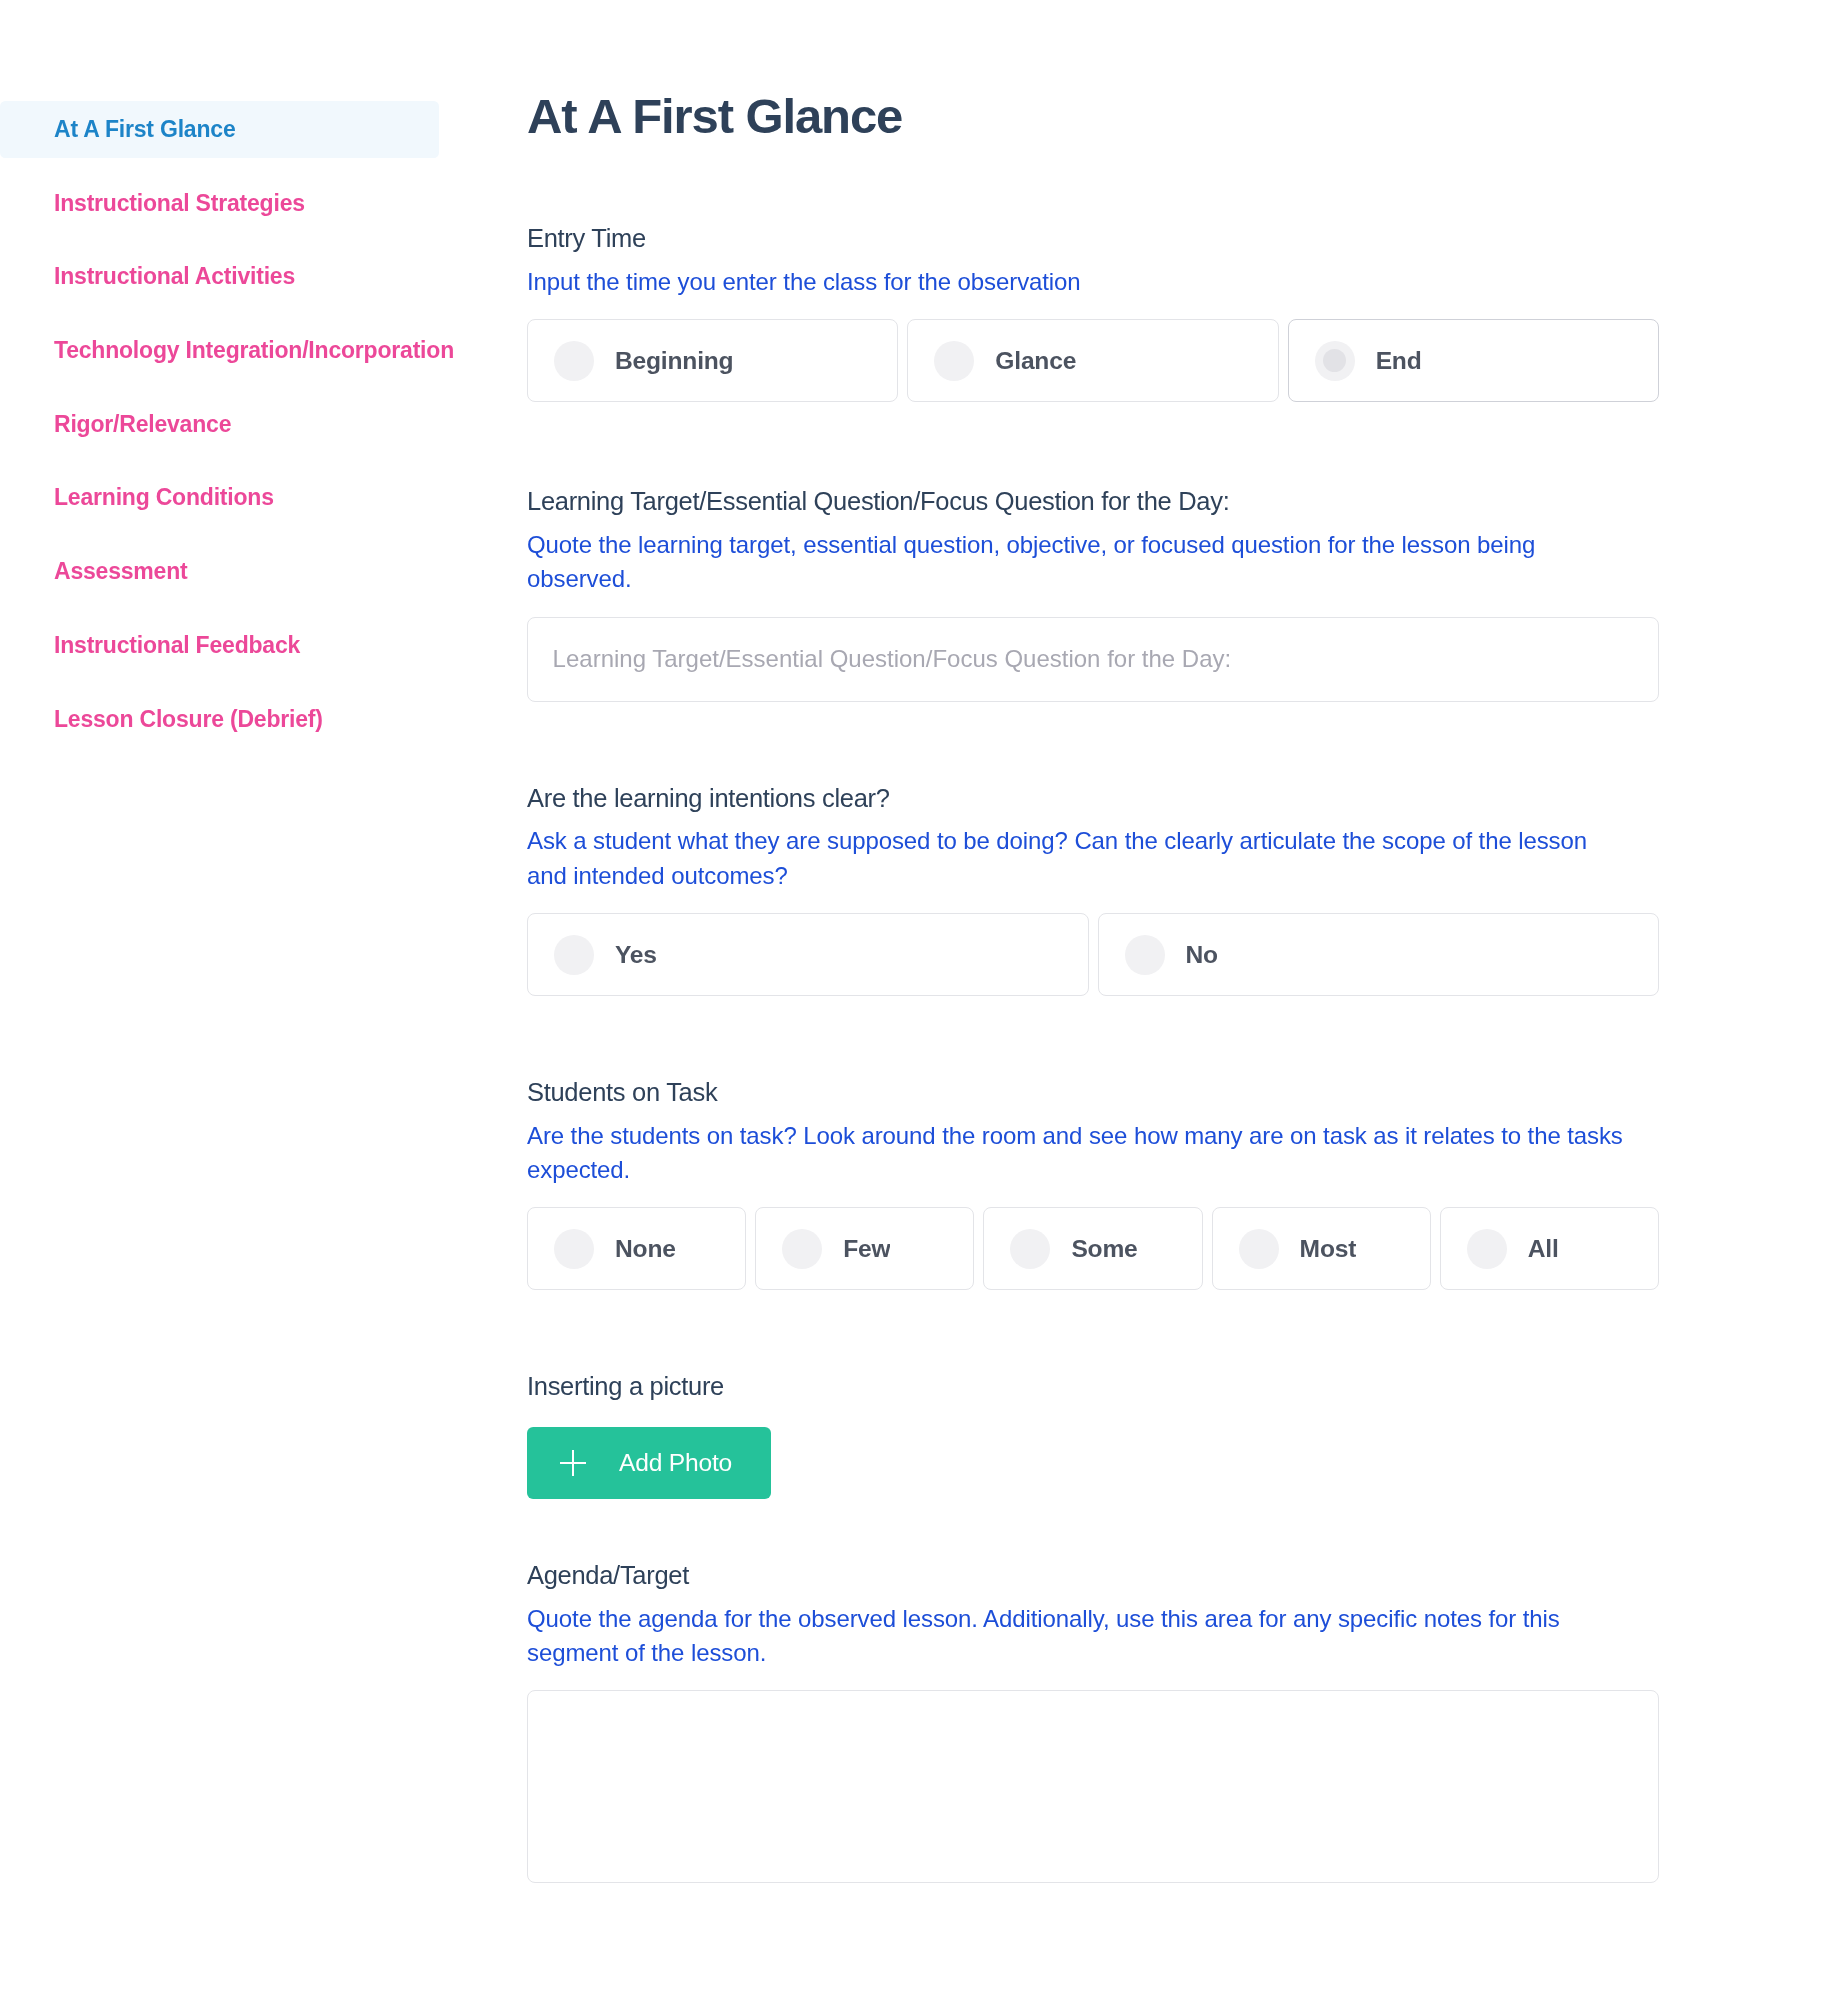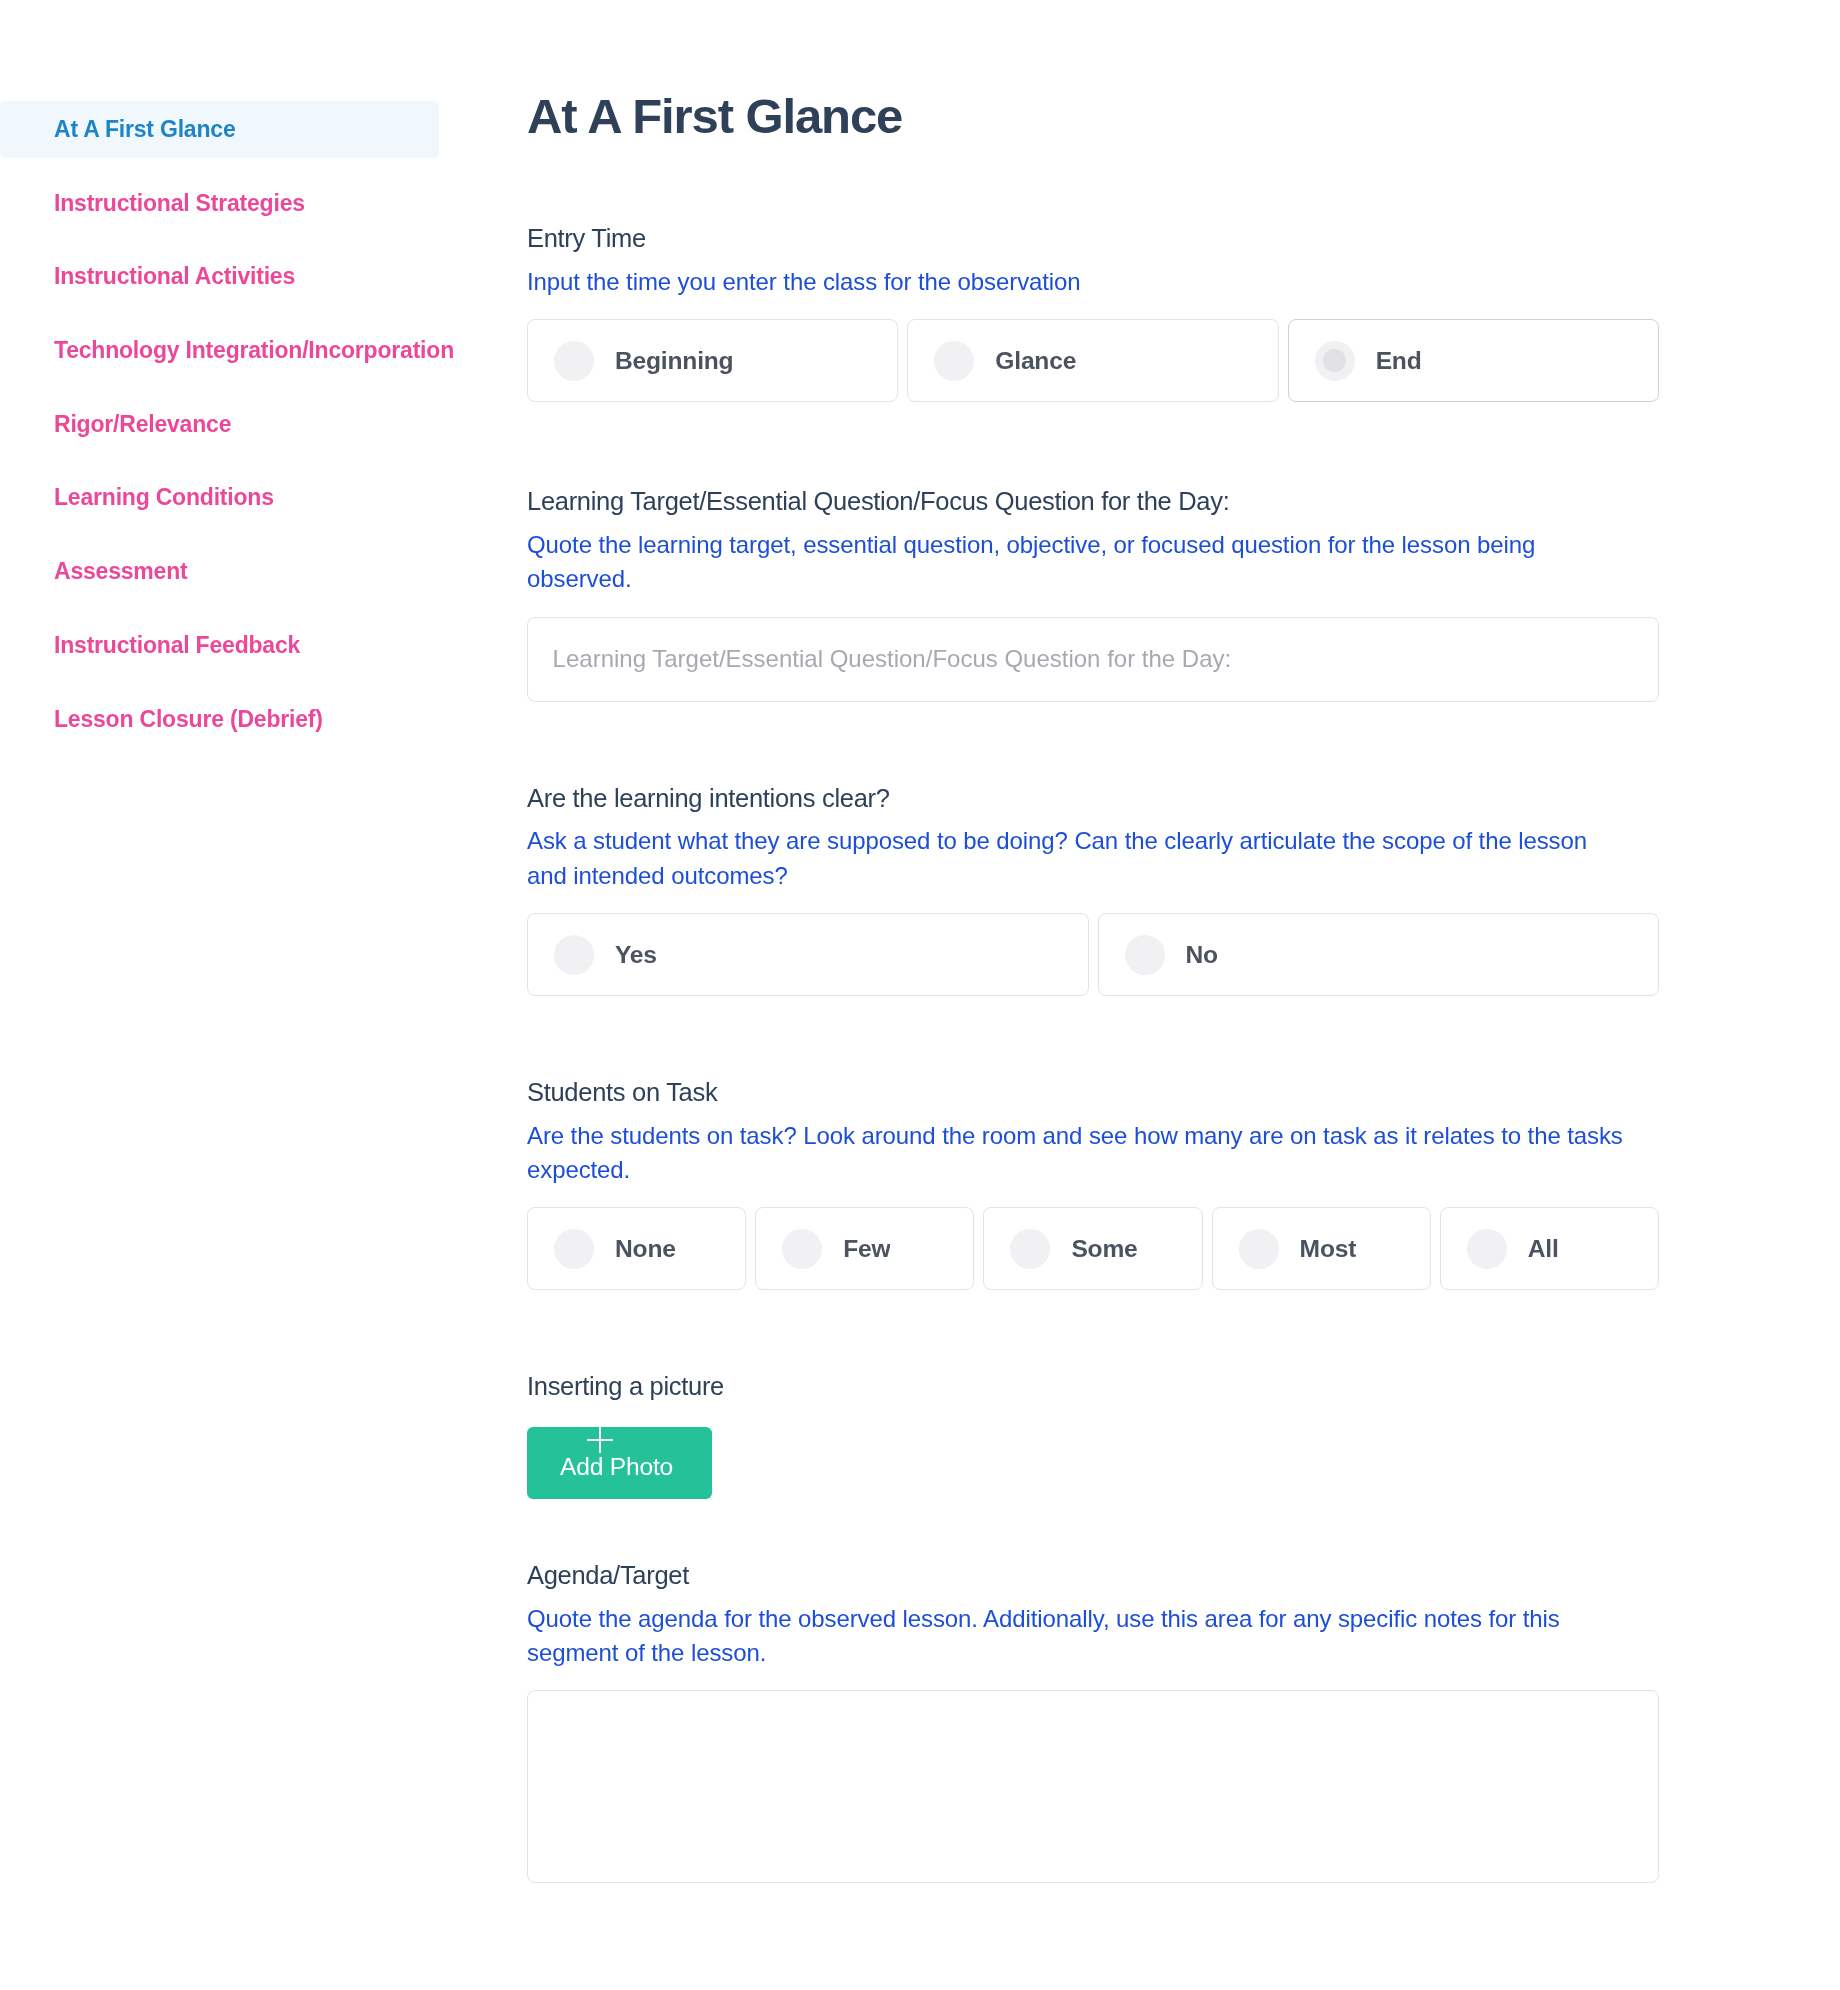--- a/index.html
+++ b/index.html
@@ -179,21 +179,20 @@
     display: inline-flex;
     align-items: center;
     height: 72px;
     padding: 0 39px 0 33px;
     background: #25c29a;
     border: none;
     border-radius: 6.1px;
     cursor: pointer;
     font-family: "Liberation Sans", sans-serif;
     margin-top: 14px;
-    flex-direction: column;
   }
   .plus-icon {
     position: relative;
     width: 26px; height: 26px;
     flex: 0 0 26px;
     margin-right: 33px;
   }
   .plus-icon::before, .plus-icon::after {
     content: "";
     position: absolute;

